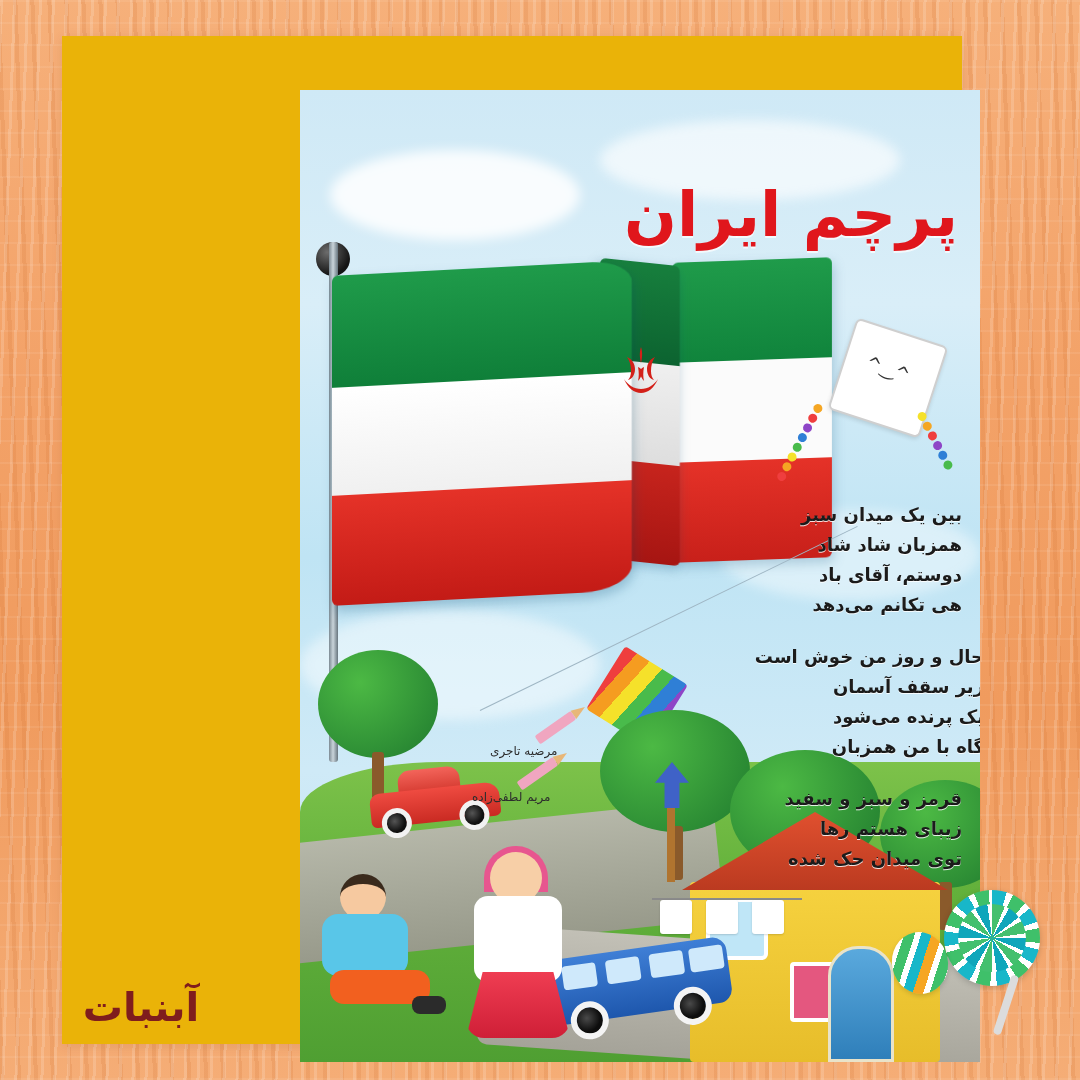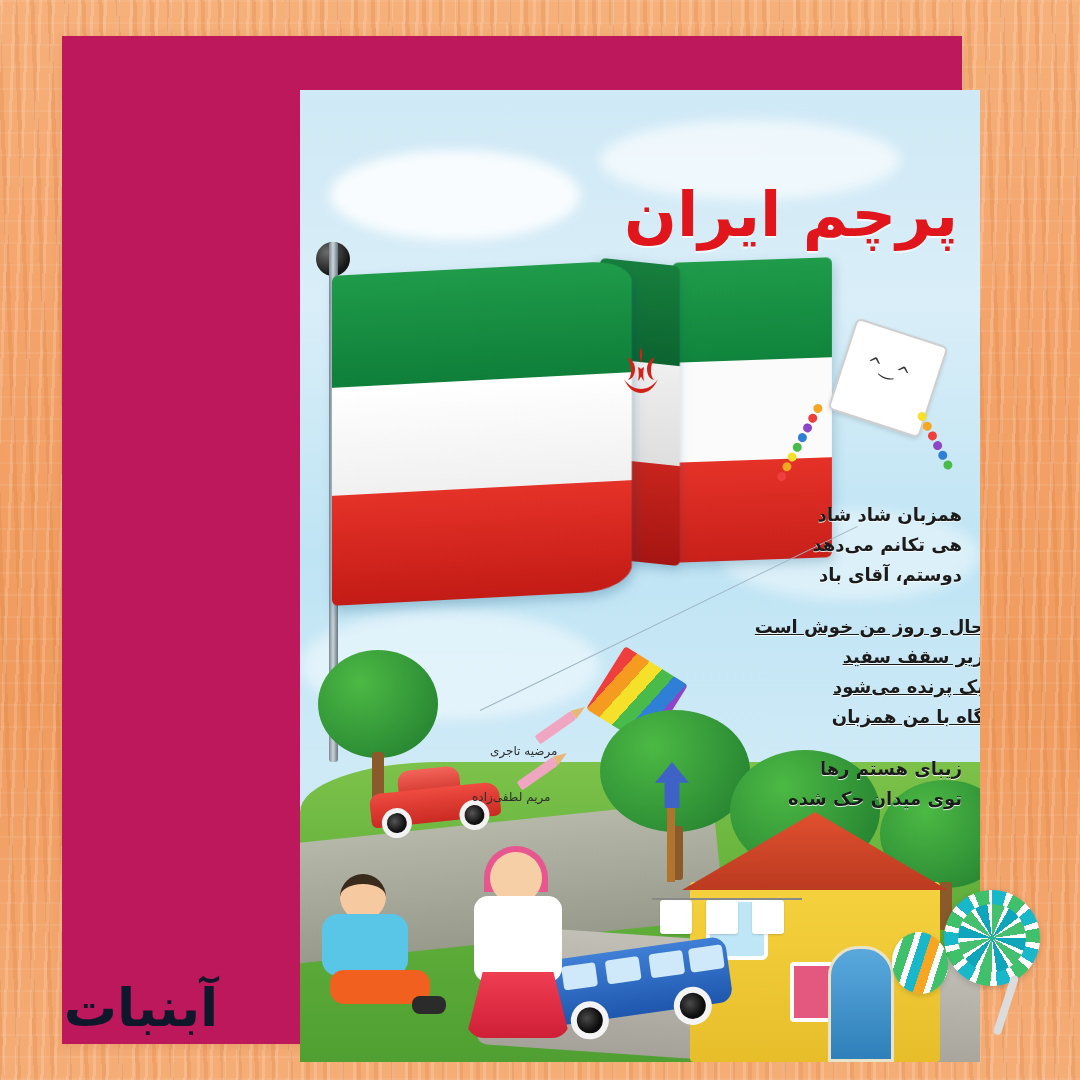--- a/index.html
+++ b/index.html
@@ -20,21 +20,21 @@
   }
   #frame:after{
     content:"";position:absolute;inset:0;
     background:
       repeating-linear-gradient(180deg, rgba(255,255,255,.10) 0 2px, rgba(255,255,255,0) 2px 22px);
     opacity:.7;
   }
   
   #card{
     position:absolute;left:62px;top:36px;width:900px;height:1008px;
-    background:#be185d;
+    background:#eab308;
     box-shadow:0 2px 10px rgba(120,60,20,.12);
   }
   
   #poster{
     position:absolute;left:238px;top:54px;width:680px;height:972px;
     overflow:hidden;
     background:linear-gradient(180deg,#cfe9f6 0%, #d9eef8 22%, #bfe4f4 48%, #cfeaf7 70%, #bfe0ef 100%);
   }
   
   .cloud{position:absolute;background:rgba(255,255,255,.85);border-radius:50%;filter:blur(6px);}
@@ -182,28 +182,28 @@
   #pencil1{left:232px;top:628px;}
   #pencil2{left:214px;top:674px;}
   
   #poem{
     position:absolute;right:18px;top:410px;width:300px;
     direction:rtl;text-align:right;color:#1b1b1b;
     font-size:18px;font-weight:bold;line-height:30px;
     text-shadow:0 1px 0 rgba(255,255,255,.85);
   }
   #poem .stanza{margin-bottom:22px;}
-  #poem .stanza.s2{margin-right:-22px;text-decoration:underline;}
+  #poem .stanza.s2{margin-right:-22px;}
   
   #logo{
     position:absolute;left:46px;bottom:36px;width:190px;height:74px;
     display:flex;align-items:center;justify-content:center;
   }
   #logo .word{
-    font-size:53px;font-weight:bold;color:#0f172a;direction:rtl;
+    font-size:40px;font-weight:bold;color:#7f1d1d;direction:rtl;
     letter-spacing:-1px;
   }
   
   #lolli{position:absolute;right:40px;bottom:40px;width:150px;height:150px;}
   #lolli .swirl{
     position:absolute;right:0;top:0;width:96px;height:96px;border-radius:50%;
     background:
       repeating-conic-gradient(from 0deg,#18b7c9 0 18deg,#ffffff 18deg 26deg,#3fc06a 26deg 44deg,#ffffff 44deg 52deg);
     box-shadow:0 2px 6px rgba(0,0,0,.18);
   }
@@ -376,31 +376,33 @@
       </div>
     <div class="pencil" id="pencil2">
         <div class="w"></div>
         <div class="tip"></div>
       </div>
     <div class="credit" id="credit1">مرضیه تاجری</div>
     <div class="credit" id="credit2">مریم لطفی‌زاده</div>
 
     <div id="poem">
       <div class="stanza s1">
+        <div>بین یک میدان سبز</div>
         <div>همزبان شاد شاد</div>
+        <div>دوستم، آقای باد</div>
         <div>هی تکانم می‌دهد</div>
-        <div>دوستم، آقای باد</div>
       </div>
       <div class="stanza s2">
         <div>حال و روز من خوش است</div>
-        <div>زیر سقف سفید</div>
+        <div>زیر سقف آسمان</div>
         <div>یک پرنده می‌شود</div>
         <div>گاه با من همزبان</div>
       </div>
       <div class="stanza s3">
+        <div>قرمز و سبز و سفید</div>
         <div>زیبای هستم رها</div>
         <div>توی میدان حک شده</div>
       </div>
     </div>
 
   </div>
 
 </div>
 
 <div id="logo">

